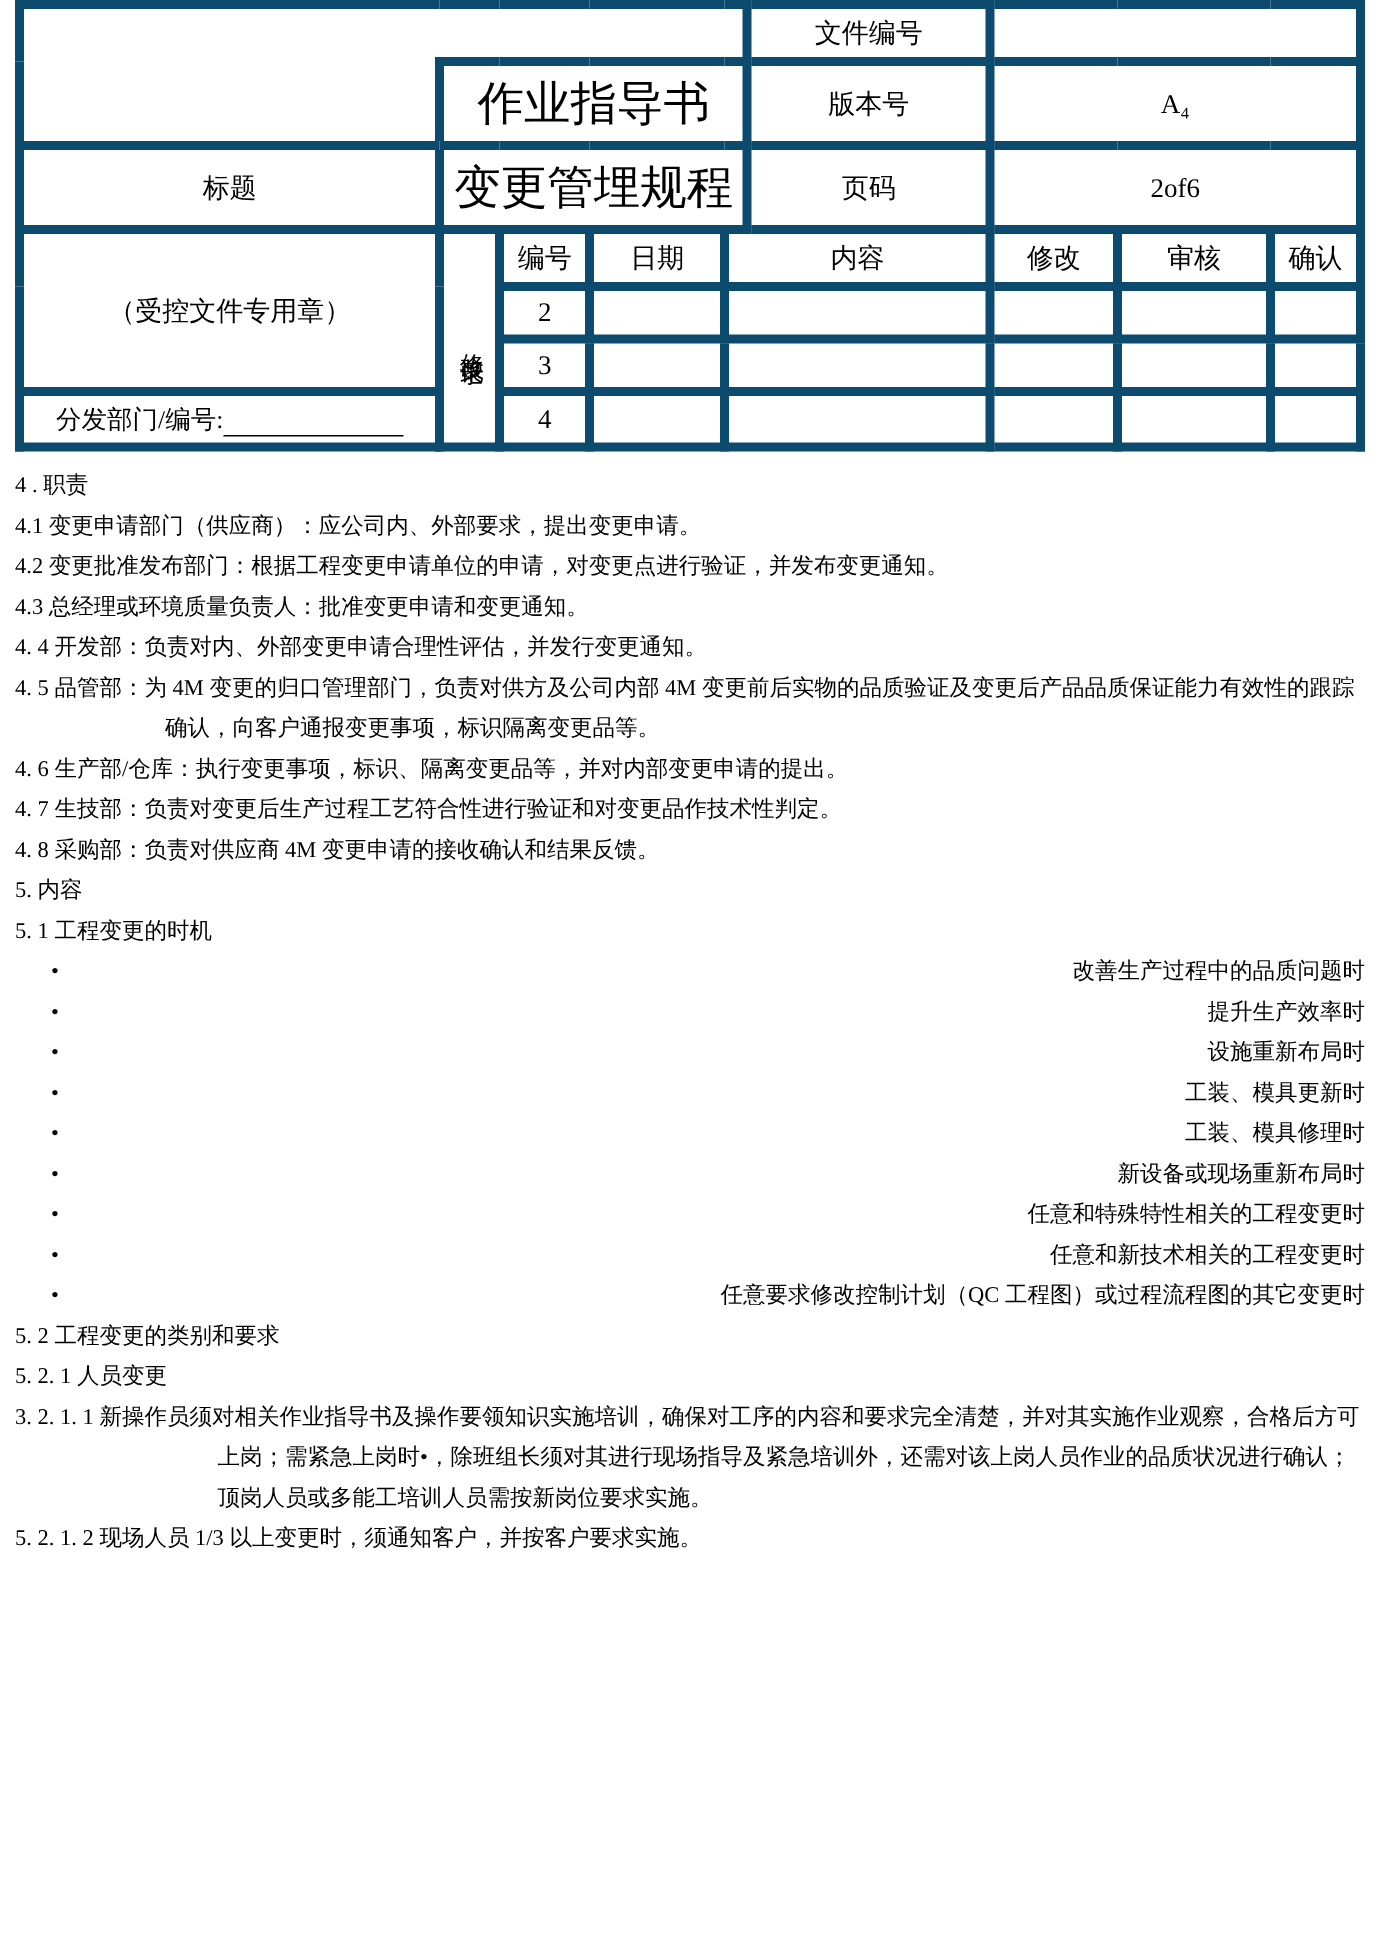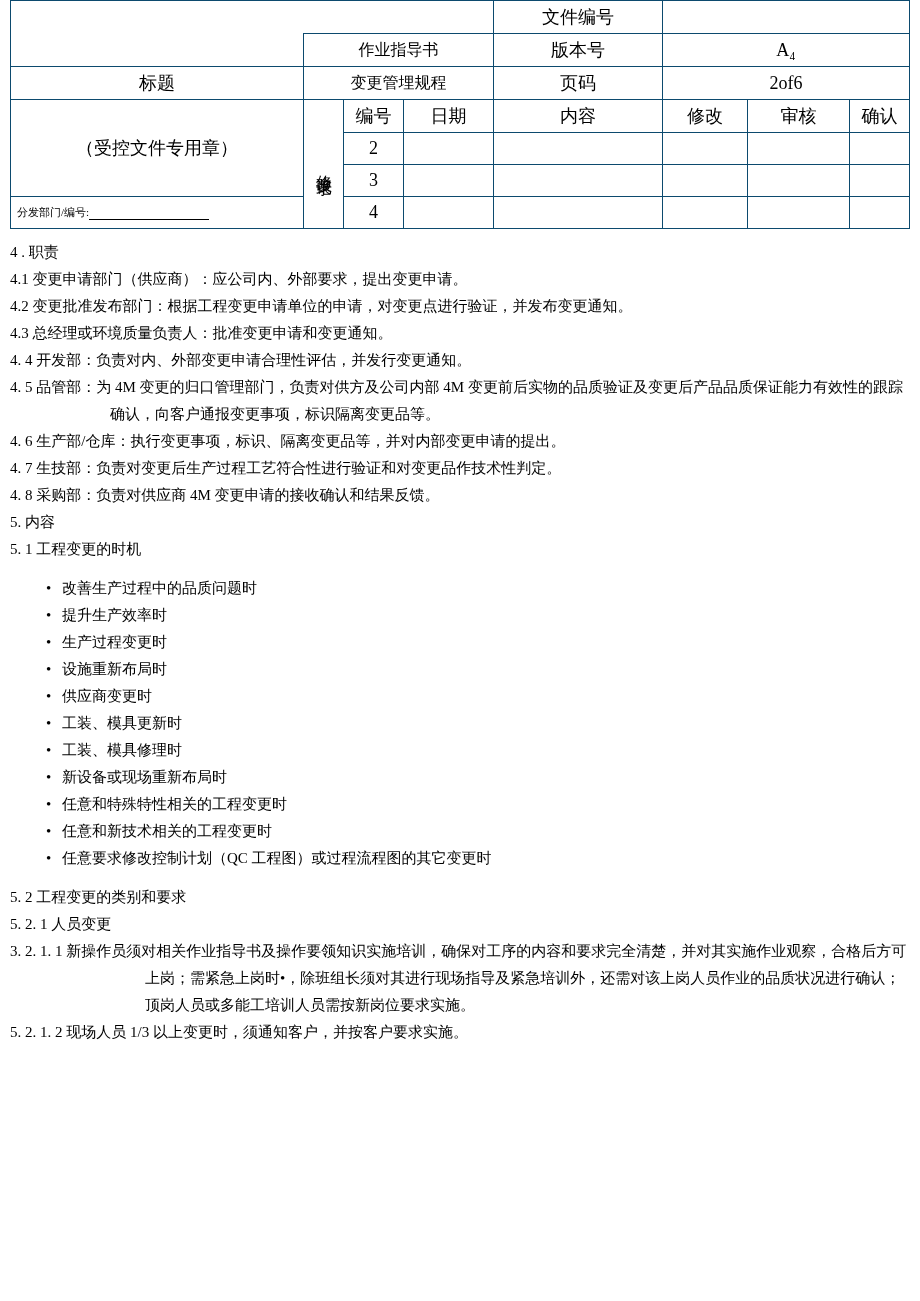--- a/index.html
+++ b/index.html
@@ -14,71 +14,72 @@
   .page {
     width: 920px;
     margin: 0 auto;
     padding: 0 10px 40px 10px;
   }
   table {
     border-collapse: collapse;
     width: 100%;
   }
   td, th {
-    border: 1px solid #0c4a6e;
+    border: 6px solid #0c4a6e;
     padding: 4px 6px;
     font-size: 18px;
     text-align: center;
   }
   .header-table td {
     height: 32px;
   }
   .big1 {
-    font-size: 16px;
+    font-size: 31px;
     font-weight: normal;
   }
   .vtext {
     writing-mode: vertical-rl;
     text-orientation: upright;
     font-size: 16px;
     letter-spacing: 2px;
   }
   .content {
     padding: 10px 0 0 0;
     font-size: 15px;
     line-height: 1.8;
   }
   .content p {
     margin: 0;
   }
   .bullet-list {
     list-style: none;
     padding: 0;
-    margin: 12px;
+    margin: 0;
+    text-align: right;
   }
   .bullet-list li {
     padding-left: 40px;
     position: relative;
   }
   .bullet-list li::before {
     content: "•";
     position: absolute;
     left: 24px;
   }
   .hang {
     padding-left: 100px;
     text-indent: -100px;
   }
   .hang2 {
     padding-left: 135px;
     text-indent: -135px;
   }
   .distline {
-    font-size: 11px;
-    text-align: left;
+    font-size: 17px;
+    text-align: center;
     padding-left: 6px;
   }
   .noborder-left { border-left: none; }
   .noborder-right { border-right: none; }
   .underline {
     display: inline-block;
     border-bottom: 1px solid #000;
     width: 120px;
     vertical-align: bottom;
   }
@@ -153,23 +154,21 @@
   <p>4. 4 开发部：负责对内、外部变更申请合理性评估，并发行变更通知。</p>
   <p class="hang">4. 5 品管部：为 4M 变更的归口管理部门，负责对供方及公司内部 4M 变更前后实物的品质验证及变更后产品品质保证能力有效性的跟踪确认，向客户通报变更事项，标识隔离变更品等。</p>
   <p>4.  6 生产部/仓库：执行变更事项，标识、隔离变更品等，并对内部变更申请的提出。</p>
   <p>4. 7 生技部：负责对变更后生产过程工艺符合性进行验证和对变更品作技术性判定。</p>
   <p>4.  8 采购部：负责对供应商 4M 变更申请的接收确认和结果反馈。</p>
   <p>5. 内容</p>
   <p>5.  1 工程变更的时机</p>
   <ul class="bullet-list">
     <li>改善生产过程中的品质问题时</li>
     <li>提升生产效率时</li>
-    <li>生产过程变更时</li>
     <li>设施重新布局时</li>
-    <li>供应商变更时</li>
     <li>工装、模具更新时</li>
     <li>工装、模具修理时</li>
     <li>新设备或现场重新布局时</li>
     <li>任意和特殊特性相关的工程变更时</li>
     <li>任意和新技术相关的工程变更时</li>
     <li>任意要求修改控制计划（QC 工程图）或过程流程图的其它变更时</li>
   </ul>
   <p>5.  2 工程变更的类别和要求</p>
   <p>5.  2. 1 人员变更</p>
   <p class="hang2">3. 2. 1. 1 新操作员须对相关作业指导书及操作要领知识实施培训，确保对工序的内容和要求完全清楚，并对其实施作业观察，合格后方可上岗；需紧急上岗时•，除班组长须对其进行现场指导及紧急培训外，还需对该上岗人员作业的品质状况进行确认；顶岗人员或多能工培训人员需按新岗位要求实施。</p>

